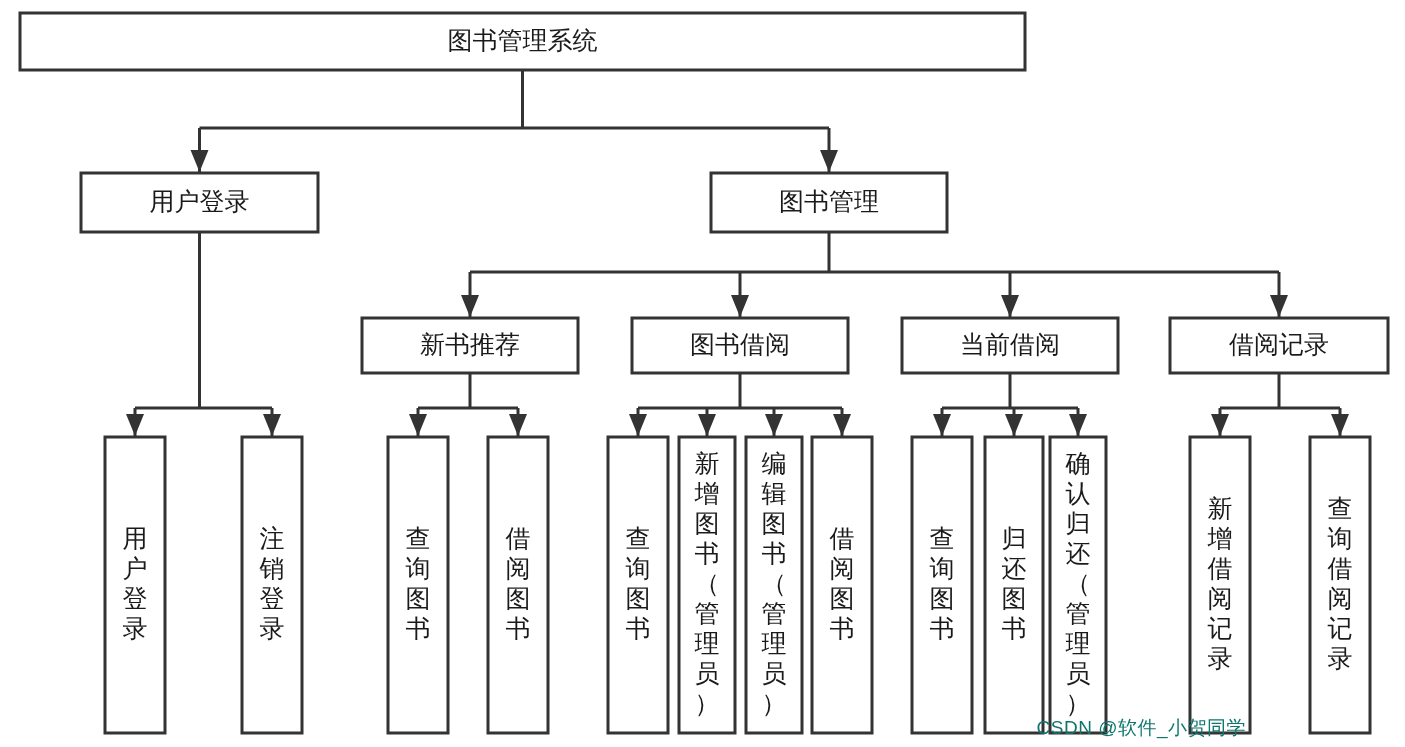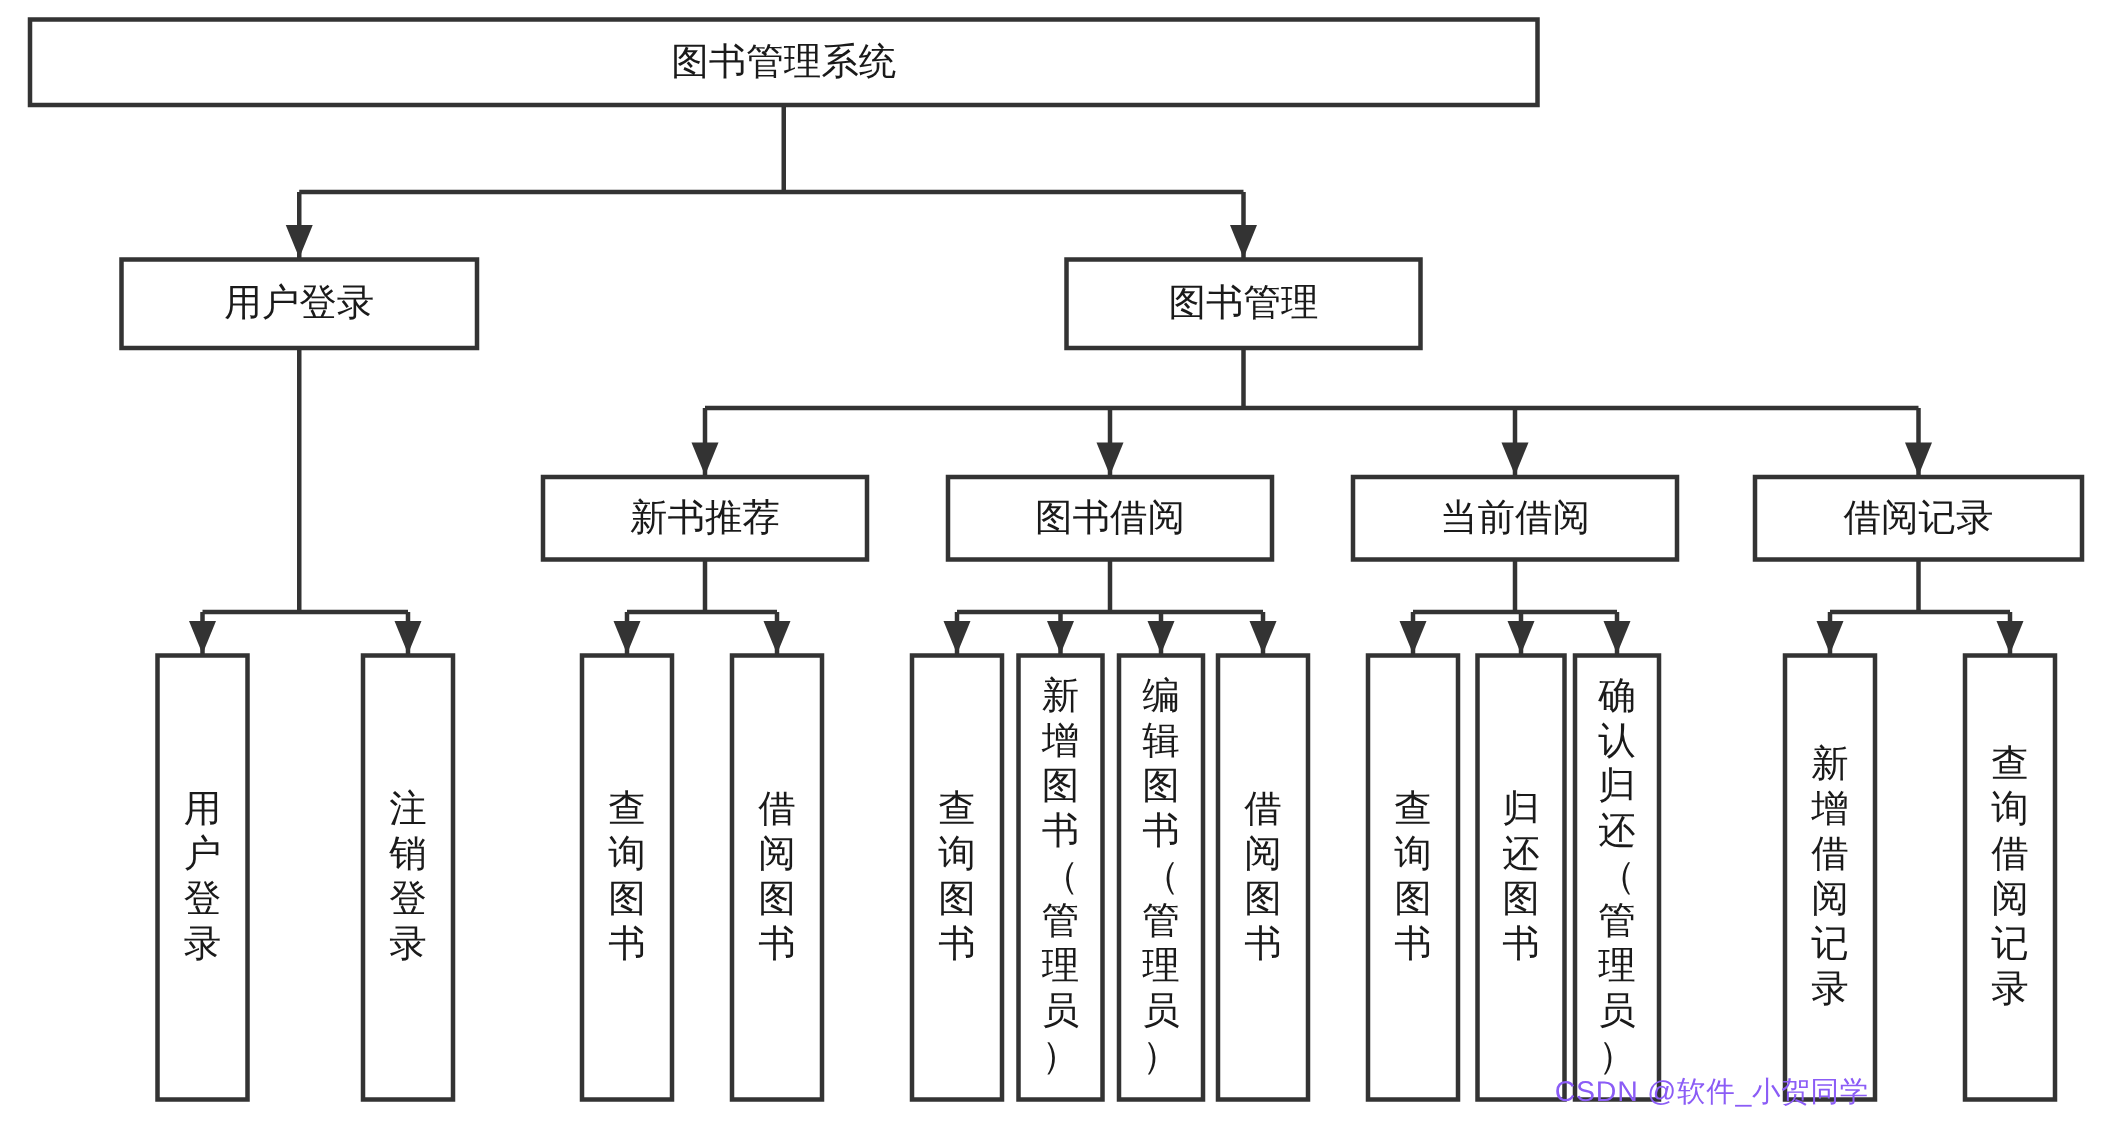--- a/index.html
+++ b/index.html
@@ -54,21 +54,21 @@
     font-size: 25px;
     fill: #1a1a1a;
     text-anchor: middle;
   }
   .watermark {
     position: absolute;
     right: 12px;
     bottom: 6px;
     font-family: "Liberation Sans", "DejaVu Sans", sans-serif;
     font-size: 19px;
-    color: #8b5cf6;
+    color: #0f766e;
     letter-spacing: 0.5px;
     white-space: nowrap;
     user-select: none;
   }
 </style>
 </head>
 <body>
 
 <div id="diagram-root">
   <svg id="flow-svg" viewBox="0 0 1405 747">

